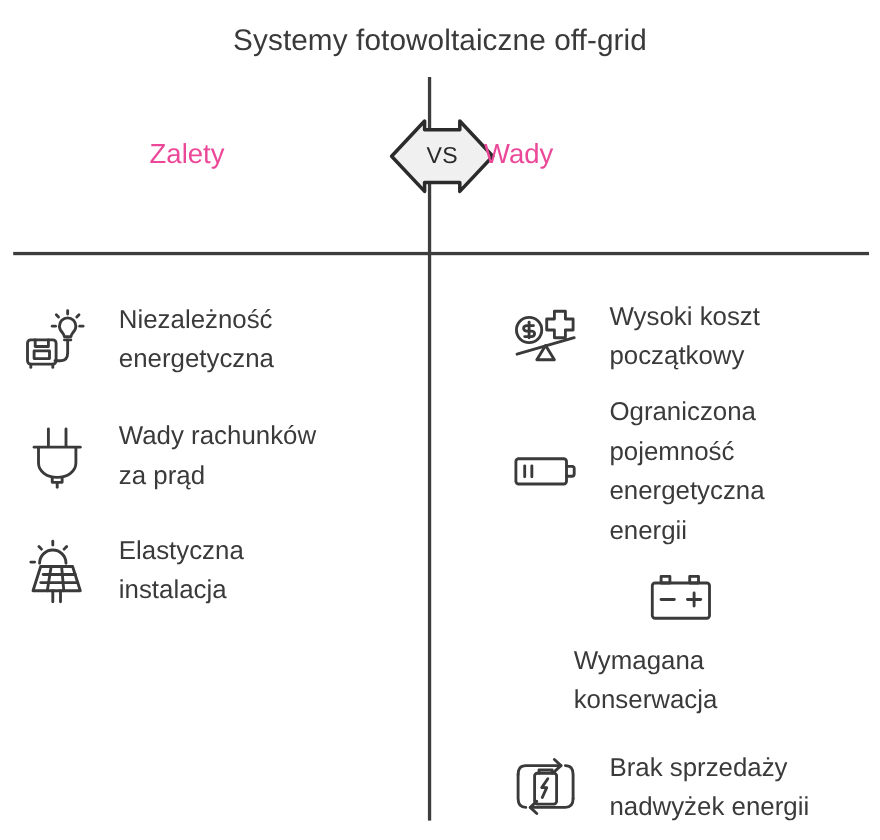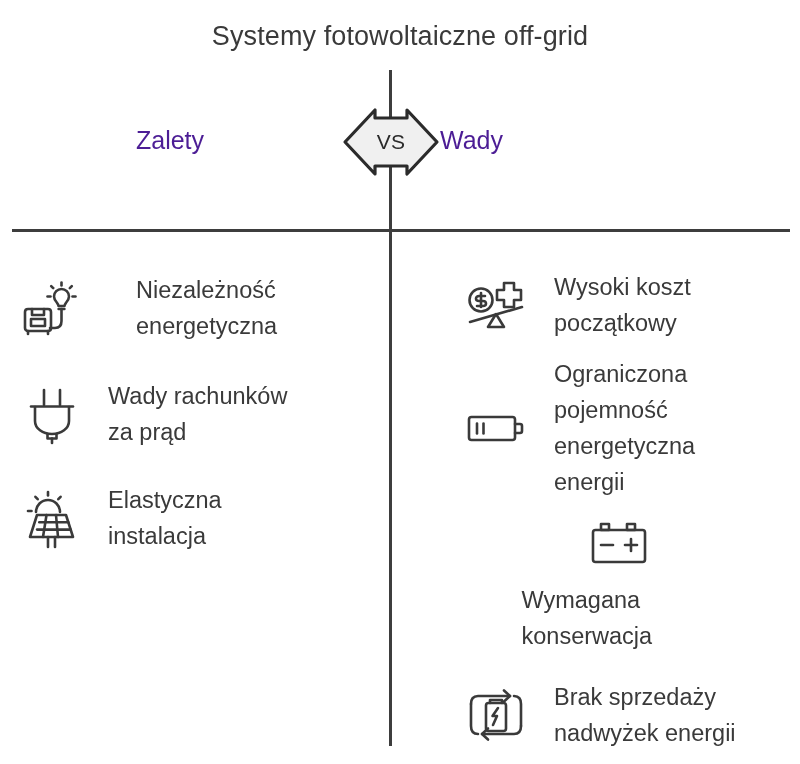--- a/index.html
+++ b/index.html
@@ -50,21 +50,21 @@
     left: 12px;
     top: 229px;
     width: 778px;
     height: 3px;
     background: #3d3d3d;
   }
 
   
   .vs-badge {
     position: absolute;
-    left: 341px;
+    left: 352px;
     top: 102px;
     width: 100px;
     height: 80px;
   }
   .vs-badge svg { display: block; }
   .vs-text {
     position: absolute;
     left: 0;
     top: 0;
     width: 100px;
@@ -76,21 +76,21 @@
     color: #2b2b2b;
     letter-spacing: 0.3px;
   }
 
   
   .col-head {
     position: absolute;
     top: 123px;
     font-size: 25px;
     line-height: 34px;
-    color: #4c1d95;
+    color: #ec4899;
     white-space: nowrap;
   }
   .col-head.left  { left: 0;    width: 340px; text-align: center; }
   .col-head.right { left: 440px; width: 340px; text-align: left; }
 
   
   .col {
     position: absolute;
     top: 262px;
   }
@@ -124,21 +124,21 @@
 
   .item-label {
     font-size: 23.5px;
     line-height: 36px;
     color: #3a3a3a;
     max-width: 200px;
   }
   .col.right .item-label { max-width: 215px; }
 
   
-  .col.left  .item:nth-child(1) { margin-bottom: 14px; gap: 28px; }
+  .col.left  .item:nth-child(1) { margin-bottom: 14px; }
   .col.left  .item:nth-child(2) { margin-bottom: 12px; }
   .col.right .item:nth-child(1) { margin-bottom: 8px; }
   .col.right .item:nth-child(2) { margin-bottom: 6px; }
   .col.right .item:nth-child(3) { margin-bottom: 18px; flex-direction: column; }
 </style>
 </head>
 <body>
 
 <div id="canvas">
 

